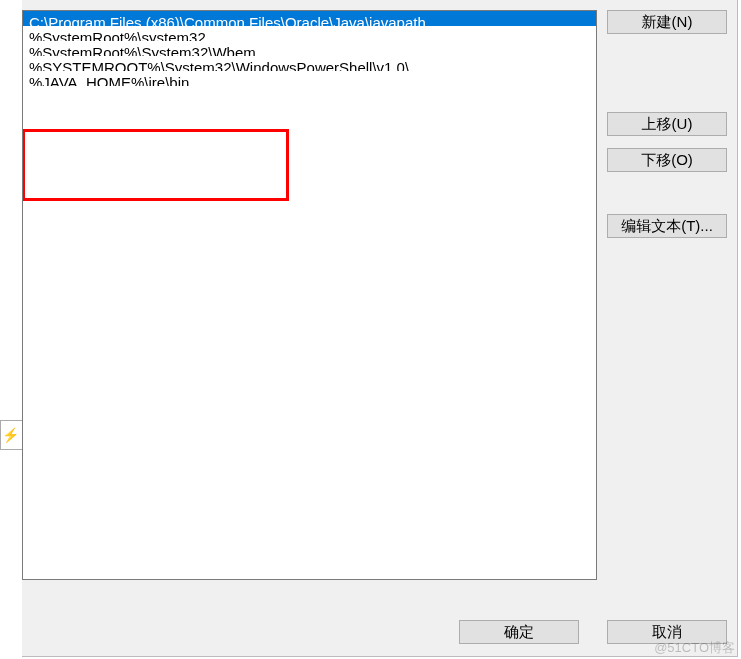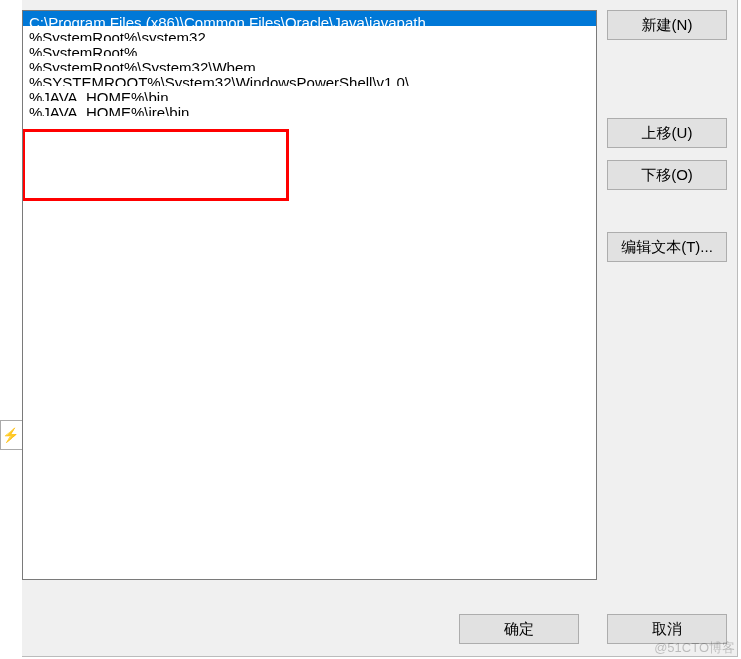--- a/index.html
+++ b/index.html
@@ -58,21 +58,21 @@
       top: 118px;
       width: 267px;
       height: 72px;
     }
     .side-buttons {
       width: 120px;
       display: flex;
       flex-direction: column;
     }
     .win-btn {
-      height: 30px;
+      height: 24px;
       border: 1px solid #adadad;
       background: #e1e1e1;
       font-size: 15px;
       font-family: inherit;
       cursor: pointer;
       color: #000;
     }
     .gap-s { height: 12px; }
     .gap-l { height: 42px; }
     .bottom-row {
@@ -113,24 +113,22 @@
 <div class="lightning-tab">
   <span>⚡</span>
 </div>
 
 <div class="dialog">
   <div class="content-row">
 
     <div class="listbox">
       <div class="list-item selected">C:\Program Files (x86)\Common Files\Oracle\Java\javapath</div>
       <div class="list-item">%SystemRoot%\system32</div>
-      <div class="list-item">%SystemRoot%</div>
       <div class="list-item">%SystemRoot%\System32\Wbem</div>
       <div class="list-item">%SYSTEMROOT%\System32\WindowsPowerShell\v1.0\</div>
-      <div class="list-item">%JAVA_HOME%\bin</div>
       <div class="list-item">%JAVA_HOME%\jre\bin</div>
       <div class="highlight-box"></div>
     </div>
 
     <div class="side-buttons">
       <button class="win-btn">新建(N)</button>
       <div class="gap-s"></div>
       <div class="gap-s"></div>
       <div class="gap-s"></div>
       <div class="gap-l"></div>

